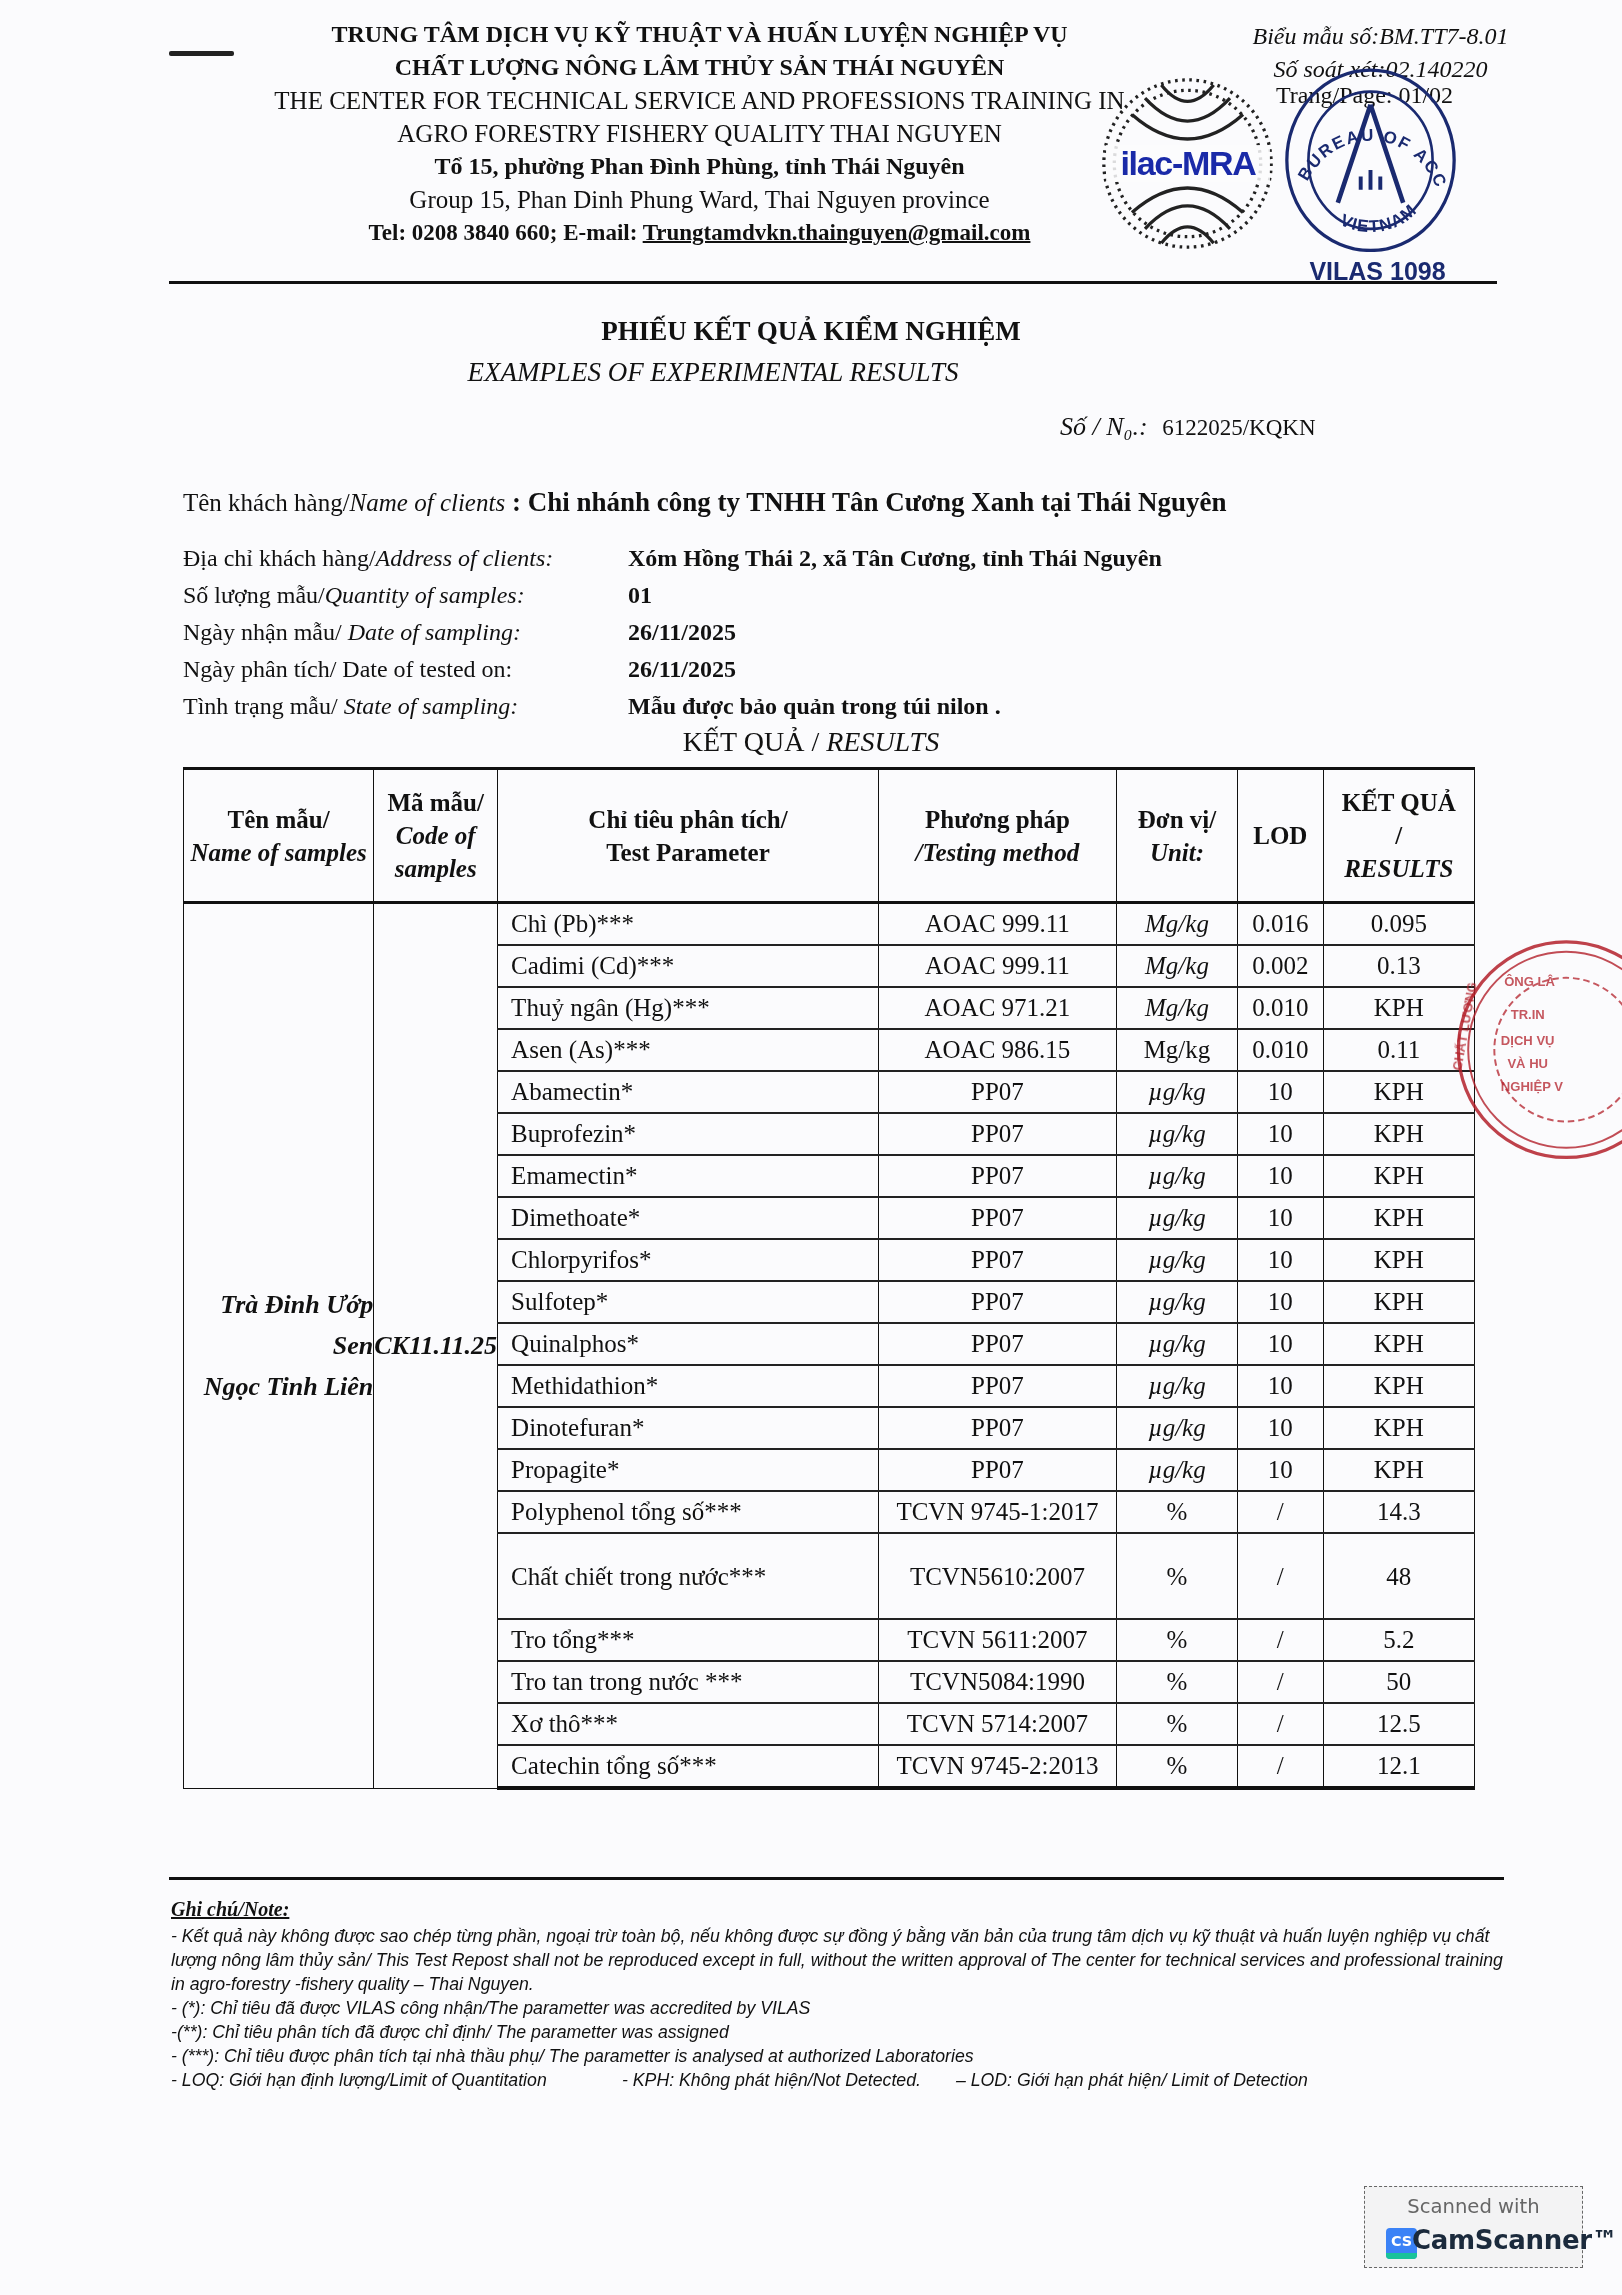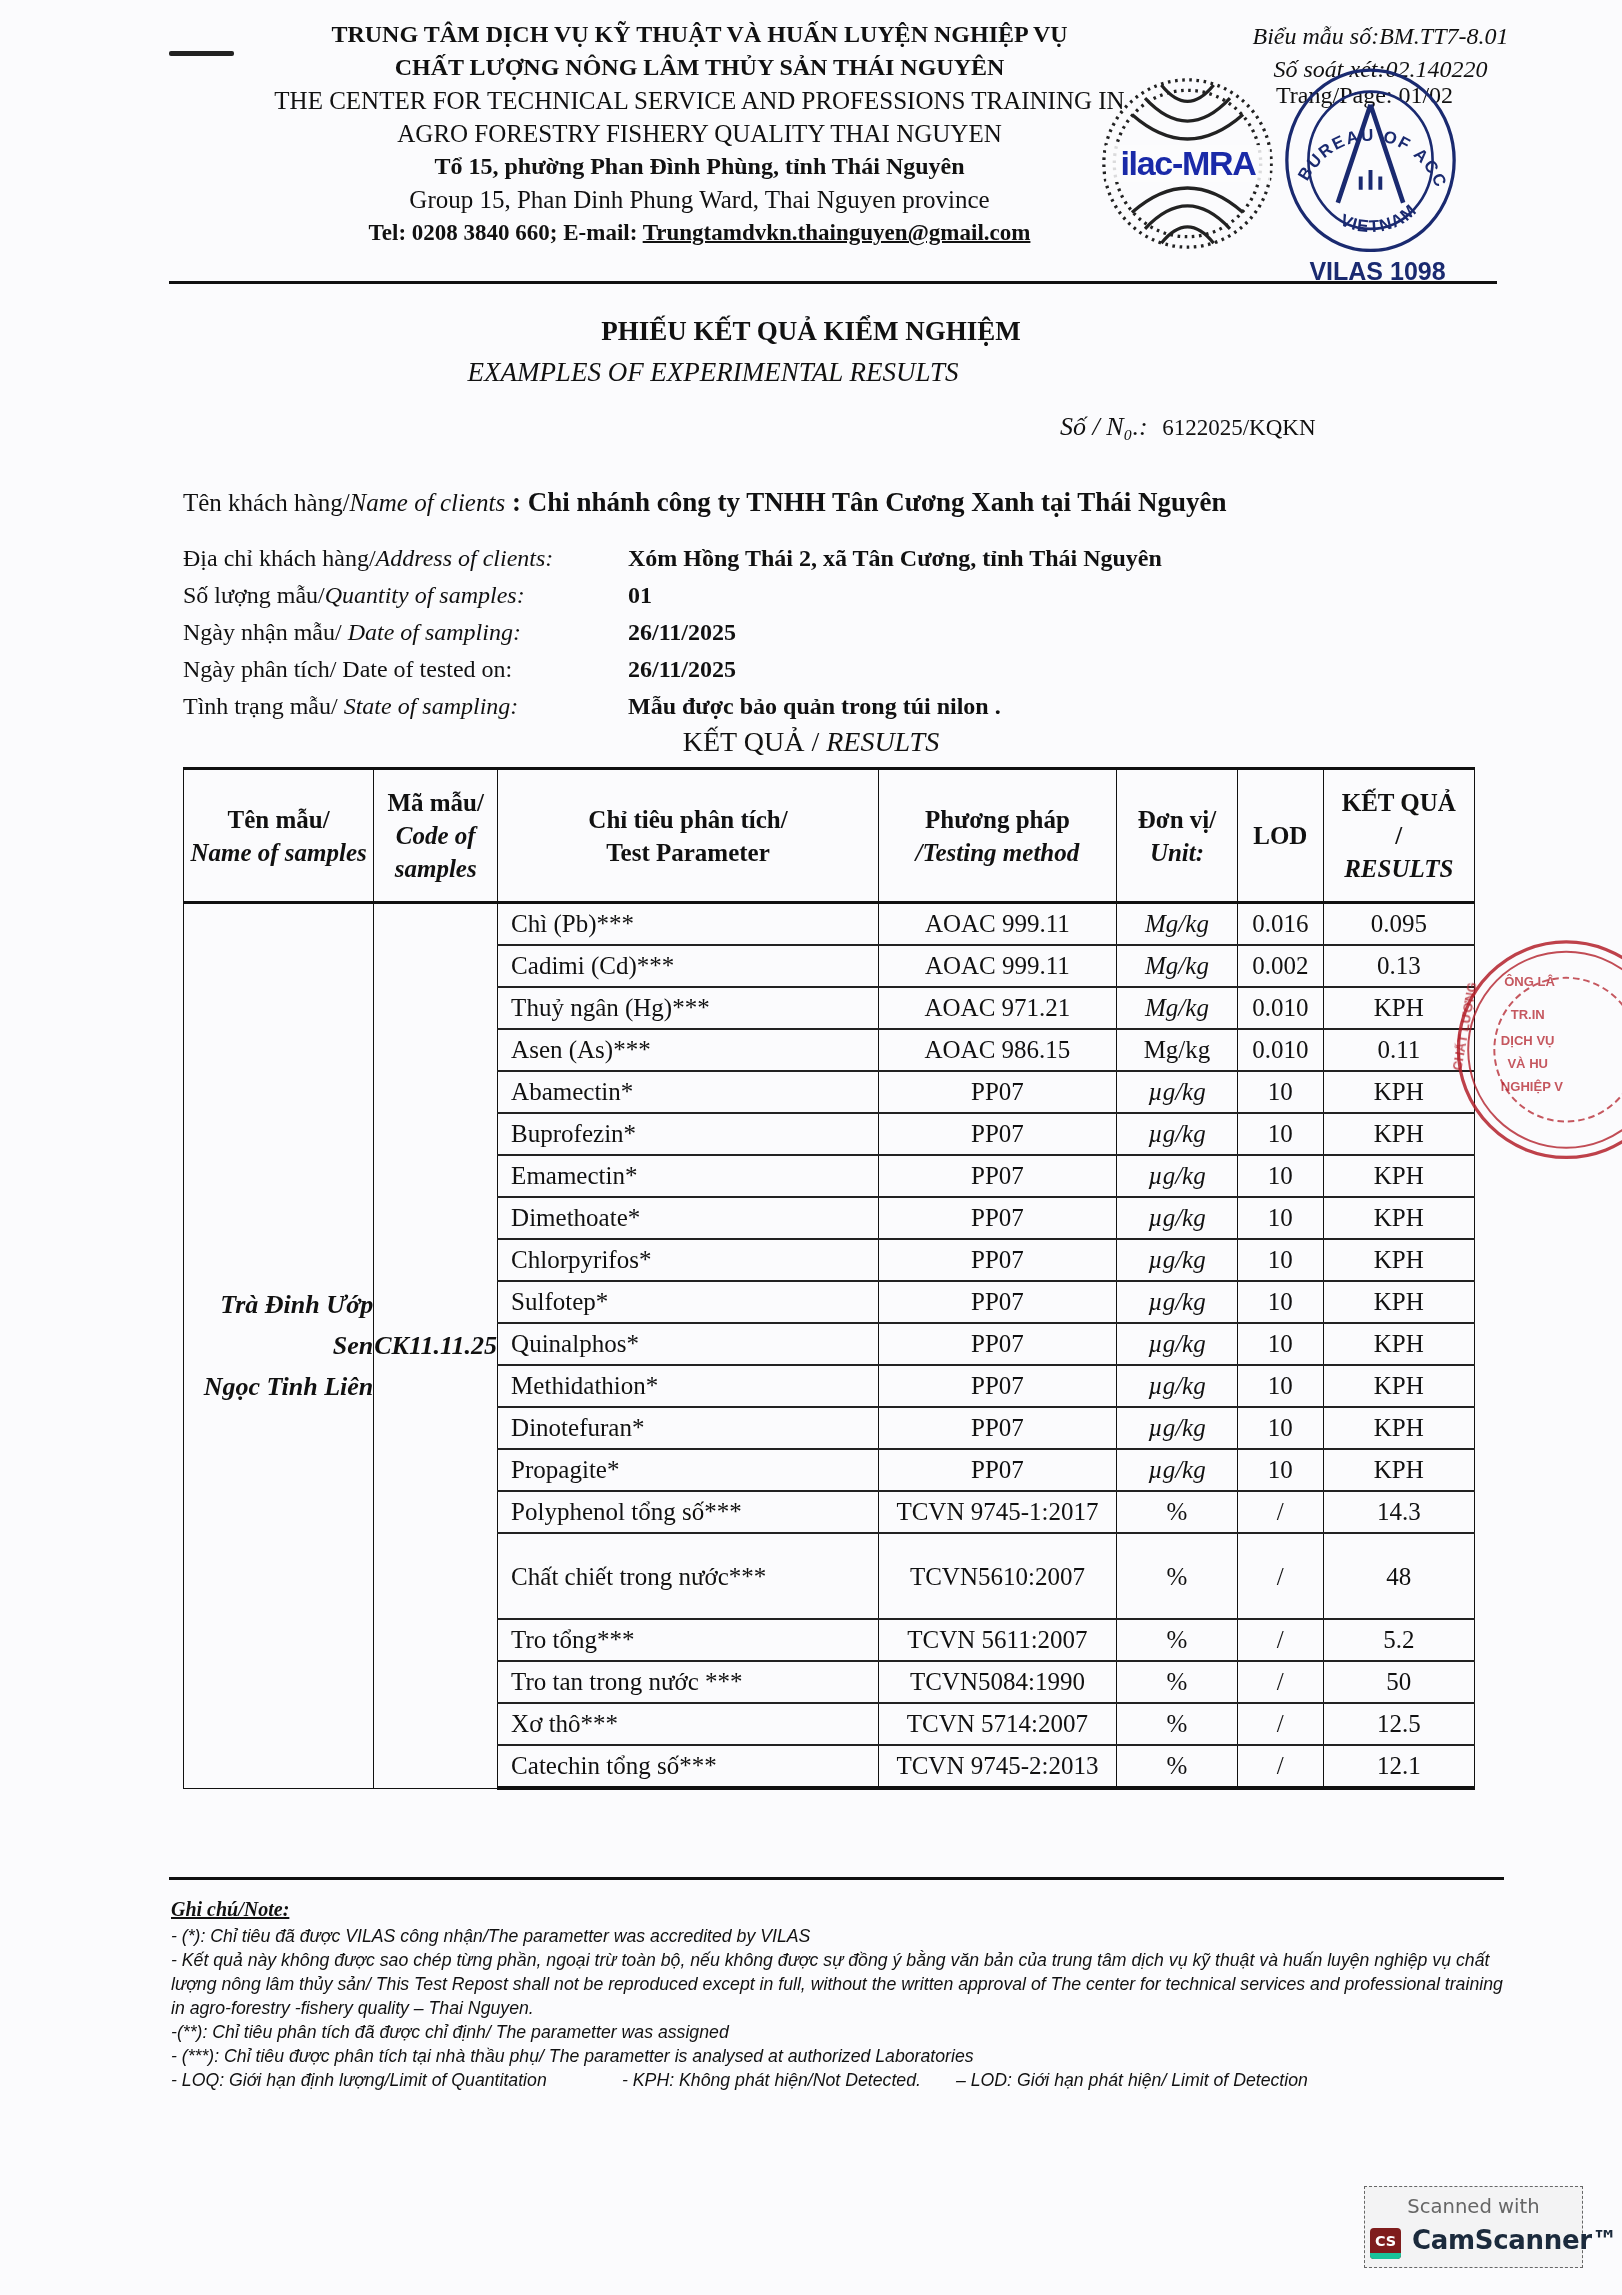--- a/index.html
+++ b/index.html
@@ -69,21 +69,21 @@
 
   .stamp { left: 1429px; top: 937px; width: 196px; height: 226px; overflow: hidden; }
 
   .foot-rule { left: 169px; top: 1877px; width: 1335px; height: 2.6px; background: #111; }
   .notes { left: 171px; top: 1894px; width: 1335px; font-style: italic; font-size: 17.7px; line-height: 24px; font-family: "Liberation Sans", sans-serif; }
   .notes .nt { font-size: 20px; text-decoration: underline; font-weight: bold; font-family: "Liberation Serif", serif; line-height: 30px; }
   .notes .lastrow span { display: inline-block; }
 
   .cs { left: 1364px; top: 2186px; width: 217px; height: 80px; border: 1.3px dashed #666; background: #f3f3f4; font-family: "DejaVu Sans", sans-serif; }
   .cs .top { position: absolute; left: 0; width: 100%; top: 7.9px; text-align: center; color: #666; font-size: 19.6px; }
-  .cs .logo { position: absolute; left: 5px; top: 41px; width: 31px; height: 31px; background: #7f1d1d; border-radius: 3.9px; overflow: hidden; color: #fff; font-weight: bold; font-size: 14.4px; text-align: center; line-height: 27.5px; }
+  .cs .logo { position: absolute; left: 21px; top: 41px; width: 31px; height: 31px; background: #3b82f6; border-radius: 3.9px; overflow: hidden; color: #fff; font-weight: bold; font-size: 14.4px; text-align: center; line-height: 27.5px; }
   .cs .logo::after { content: ""; position: absolute; left: 0; bottom: 0; width: 100%; height: 6.5px; background: #19c39a; }
   .cs .name { position: absolute; left: 47px; top: 38px; color: #1b2a3c; font-size: 26px; font-weight: bold; letter-spacing: -0.3px; }
 </style>
 </head>
 <body>
 
 <div class="abs corner-dash"></div>
 
 <div class="abs hdr">
   <div class="l1">TRUNG TÂM DỊCH VỤ KỸ THUẬT VÀ HUẤN LUYỆN NGHIỆP VỤ</div>
@@ -367,22 +367,22 @@
     <text x="125" y="125">TR.IN</text>
     <text x="110" y="165">DỊCH VỤ</text>
     <text x="120" y="200">VÀ HU</text>
     <text x="110" y="235">NGHIỆP V</text>
   </g>
 </svg>
 
 <div class="abs foot-rule"></div>
 <div class="abs notes">
   <div class="nt">Ghi chú/Note:</div>
+  <div>- Kết quả này không được sao chép từng phần, ngoại trừ toàn bộ, nếu không được sự đồng ý bằng văn bản của trung tâm dịch vụ kỹ thuật và huấn luyện nghiệp vụ chất lượng nông lâm thủy sản/ This Test Repost shall not be reproduced except in full, without the written approval of The center for technical services and professional training in agro-forestry -fishery quality – Thai Nguyen.</div>
   <div>- (*): Chỉ tiêu đã được VILAS công nhận/The parametter was accredited by VILAS</div>
-  <div>- Kết quả này không được sao chép từng phần, ngoại trừ toàn bộ, nếu không được sự đồng ý bằng văn bản của trung tâm dịch vụ kỹ thuật và huấn luyện nghiệp vụ chất lượng nông lâm thủy sản/ This Test Repost shall not be reproduced except in full, without the written approval of The center for technical services and professional training in agro-forestry -fishery quality – Thai Nguyen.</div>
   <div>-(**): Chỉ tiêu phân tích đã được chỉ định/ The parametter was assigned</div>
   <div>- (***): Chỉ tiêu được phân tích tại nhà thầu phụ/ The parametter is analysed at authorized Laboratories</div>
   <div class="lastrow">
     <span style="width:451px">- LOQ: Giới hạn định lượng/Limit of Quantitation</span><span style="width:334px">- KPH:  Không phát hiện/Not Detected.</span><span>– LOD: Giới hạn phát hiện/ Limit of Detection</span>
   </div>
 </div>
 
 <div class="abs cs">
   <div class="top">Scanned with</div>
   <div class="logo">CS</div>

